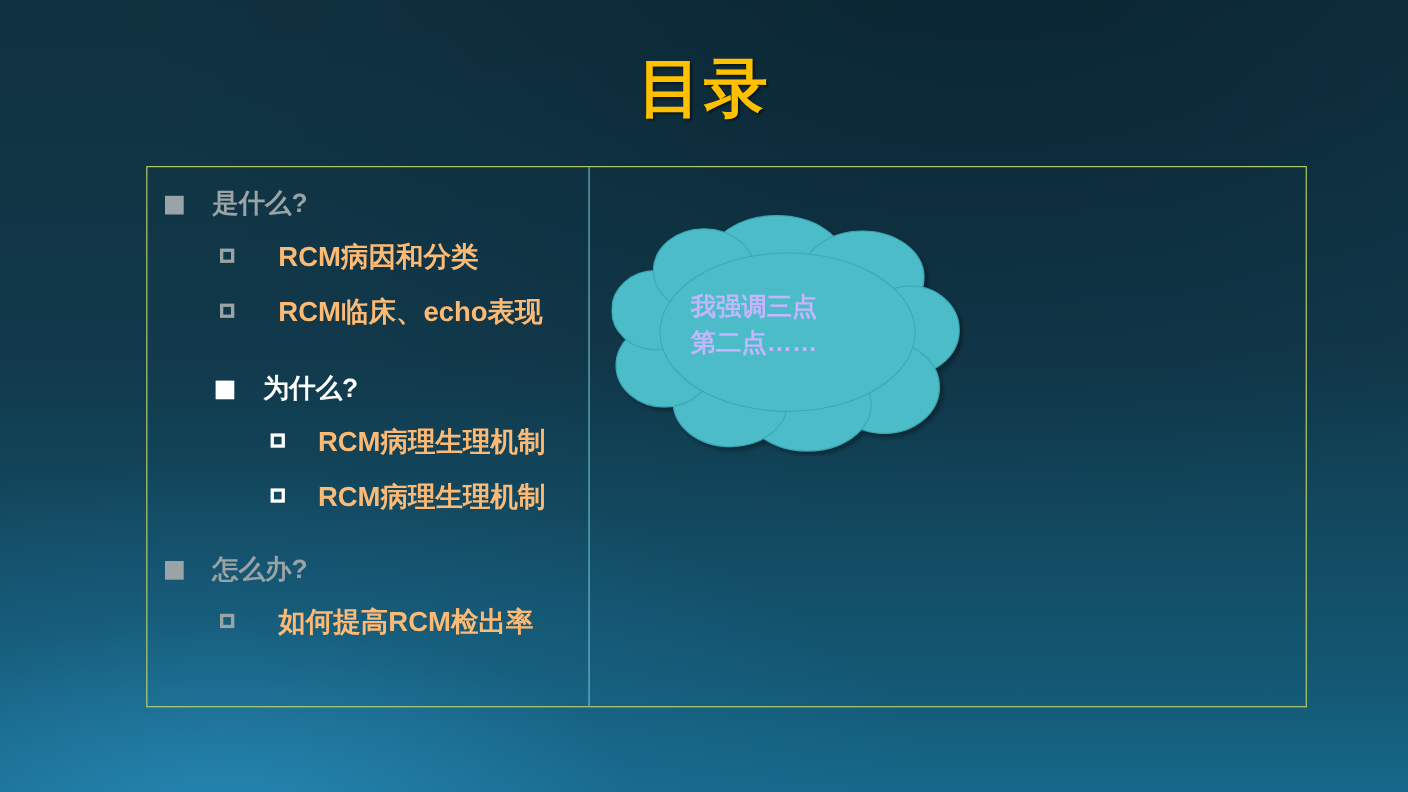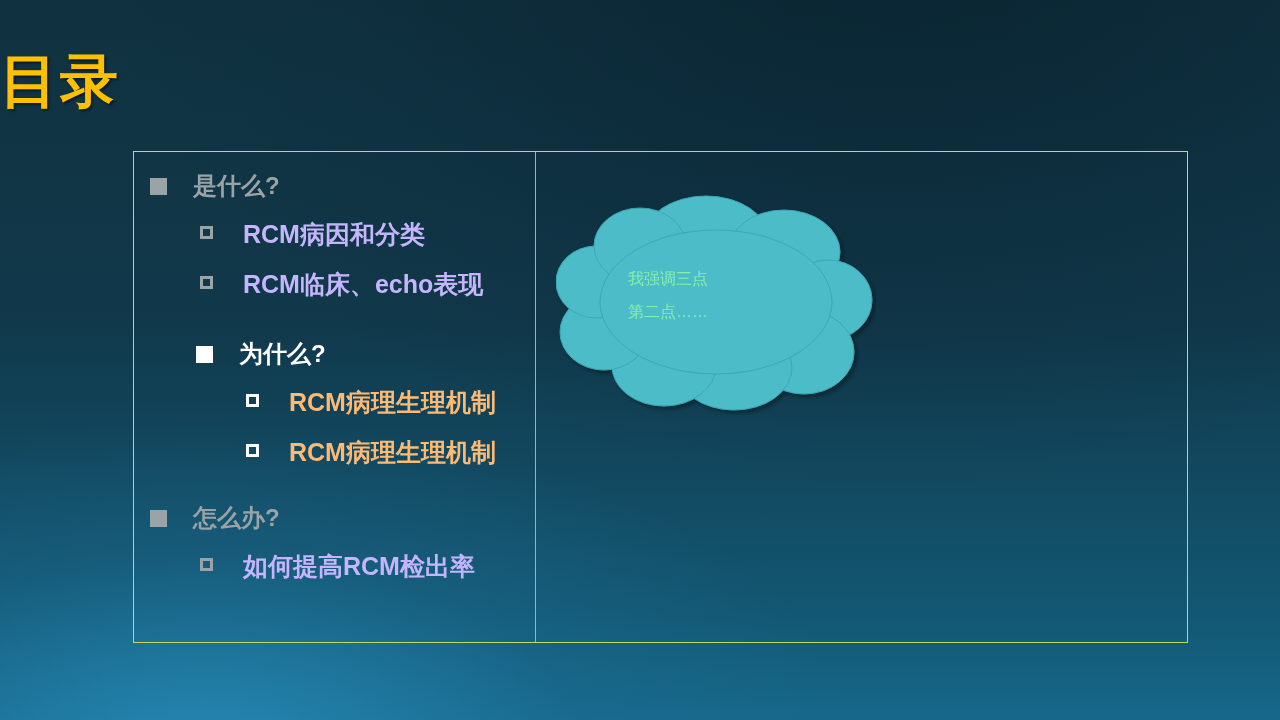--- a/index.html
+++ b/index.html
@@ -30,20 +30,21 @@
     inset: 0;
     background: radial-gradient(ellipse 1000px 700px at 70% -10%, rgba(8,32,45,0.75) 0%, rgba(10,40,55,0.25) 55%, rgba(0,0,0,0) 80%);
   }
 
   
   #title {
     position: absolute;
     left: 0;
     top: 52px;
     width: 1280px;
+    text-align: center;
     color: #ffc000;
     font-size: 58px;
     font-weight: bold;
     letter-spacing: 2px;
     text-shadow: 2px 2px 2px rgba(0,0,0,0.45);
     line-height: 1;
   }
 
   
   #frame {
@@ -117,43 +118,43 @@
     font-size: 25px;
     font-weight: bold;
     line-height: 50px;
     white-space: nowrap;
   }
 
   
   .dim .bullet1 { background: #9aa3a6; }
   .dim .bullet2 { border: 3px solid #9aa3a6; }
   .dim .head-text { color: #9aa3a6; }
-  .dim .sub-text { color: #c4b5fd; }
+  .dim .sub-text { color: #fdba74; margin-left: 10px; }
 
   .bright .bullet1 { background: #ffffff; }
   .bright .bullet2 { border: 3px solid #ffffff; }
   .bright .head-text { color: #ffffff; }
   .bright .sub-text { color: #fdba74; text-align: center; }
 
   
   #cloud {
     position: absolute;
     left: 556px;
     top: 190px;
     width: 320px;
     height: 225px;
   }
   #cloud svg { display: block; }
   #cloud-text {
     position: absolute;
     left: 72px;
     top: 72px;
-    color: #86efac;
-    font-size: 16px;
-    font-weight: normal;
+    color: #c4b5fd;
+    font-size: 23px;
+    font-weight: bold;
     line-height: 33px;
     white-space: nowrap;
   }
 </style>
 </head>
 <body>
 
 <div id="slide">
 
   <div id="bg-layer-1"></div>

